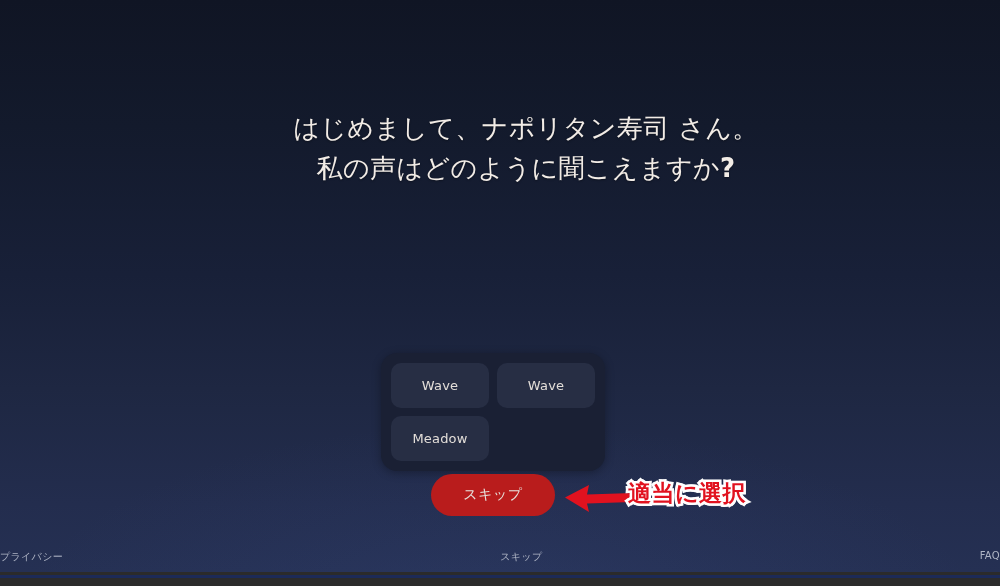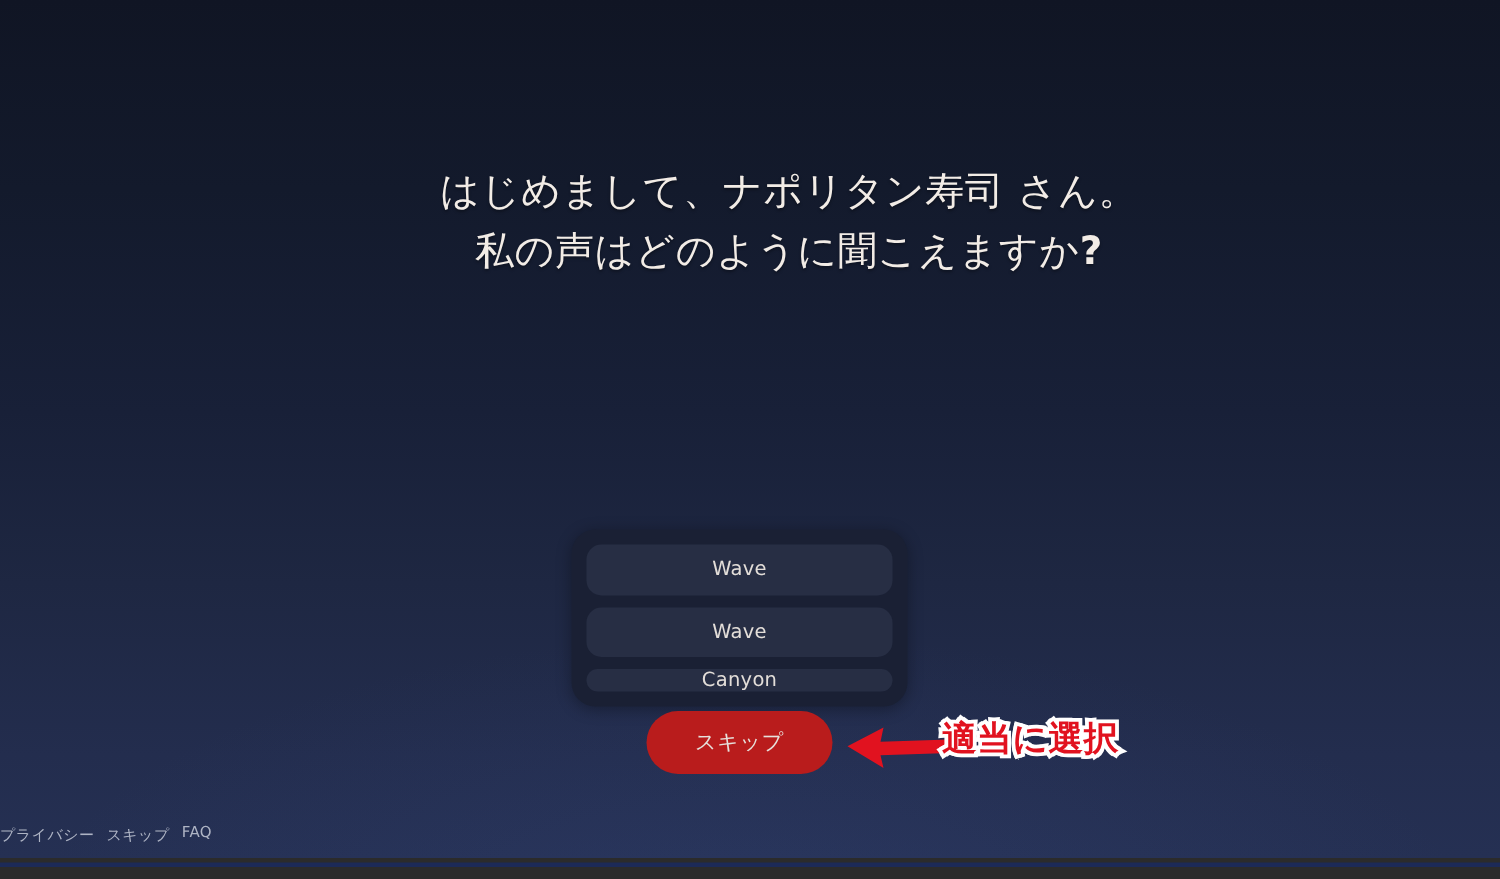--- a/index.html
+++ b/index.html
@@ -78,21 +78,21 @@
     position: absolute;
     left: 381px;
     top: 353px;
     width: 224px;
     height: 118px;
     box-sizing: border-box;
     background: #1a2034;
     border-radius: 16px;
     padding: 10px;
     display: grid;
-    grid-template-columns: 1fr;
+    grid-template-columns: 1fr 1fr;
     grid-template-rows: 1fr 1fr;
     gap: 8px;
     box-shadow: 0 2px 10px rgba(0, 0, 0, 0.30);
   }
 
   .voice-option {
     background: #272e44;
     border: none;
     border-radius: 10px;
     color: #e3ded9;
@@ -127,22 +127,22 @@
     justify-content: center;
   }
 
   
   .footer-links {
     position: absolute;
     left: 0;
     top: 550px;
     width: 1000px;
     display: flex;
-    justify-content: flex-start;
-    gap: 8px;
+    justify-content: space-between;
+    gap: 22px;
     font-size: 10px;
     letter-spacing: 0.3px;
     color: #aeb4c4;
   }
   .footer-links a {
     color: #aeb4c4;
     text-decoration: none;
     cursor: pointer;
   }
 
@@ -201,21 +201,21 @@
 <span><span>私の声はどのように聞こえますか</span><span class="q">?</span></span></div>
 
   <div class="voice-panel">
     <button class="voice-option">
       <span>Wave</span>
     </button>
     <button class="voice-option">
       <span>Wave</span>
     </button>
     <button class="voice-option">
-      <span>Canyon</span>
+      <span>Meadow</span>
     </button>
   </div>
 
   <button class="skip-button">
     <span>スキップ</span>
   </button>
 
   <div class="footer-links">
     <a>プライバシー</a>
     <a>スキップ</a>

